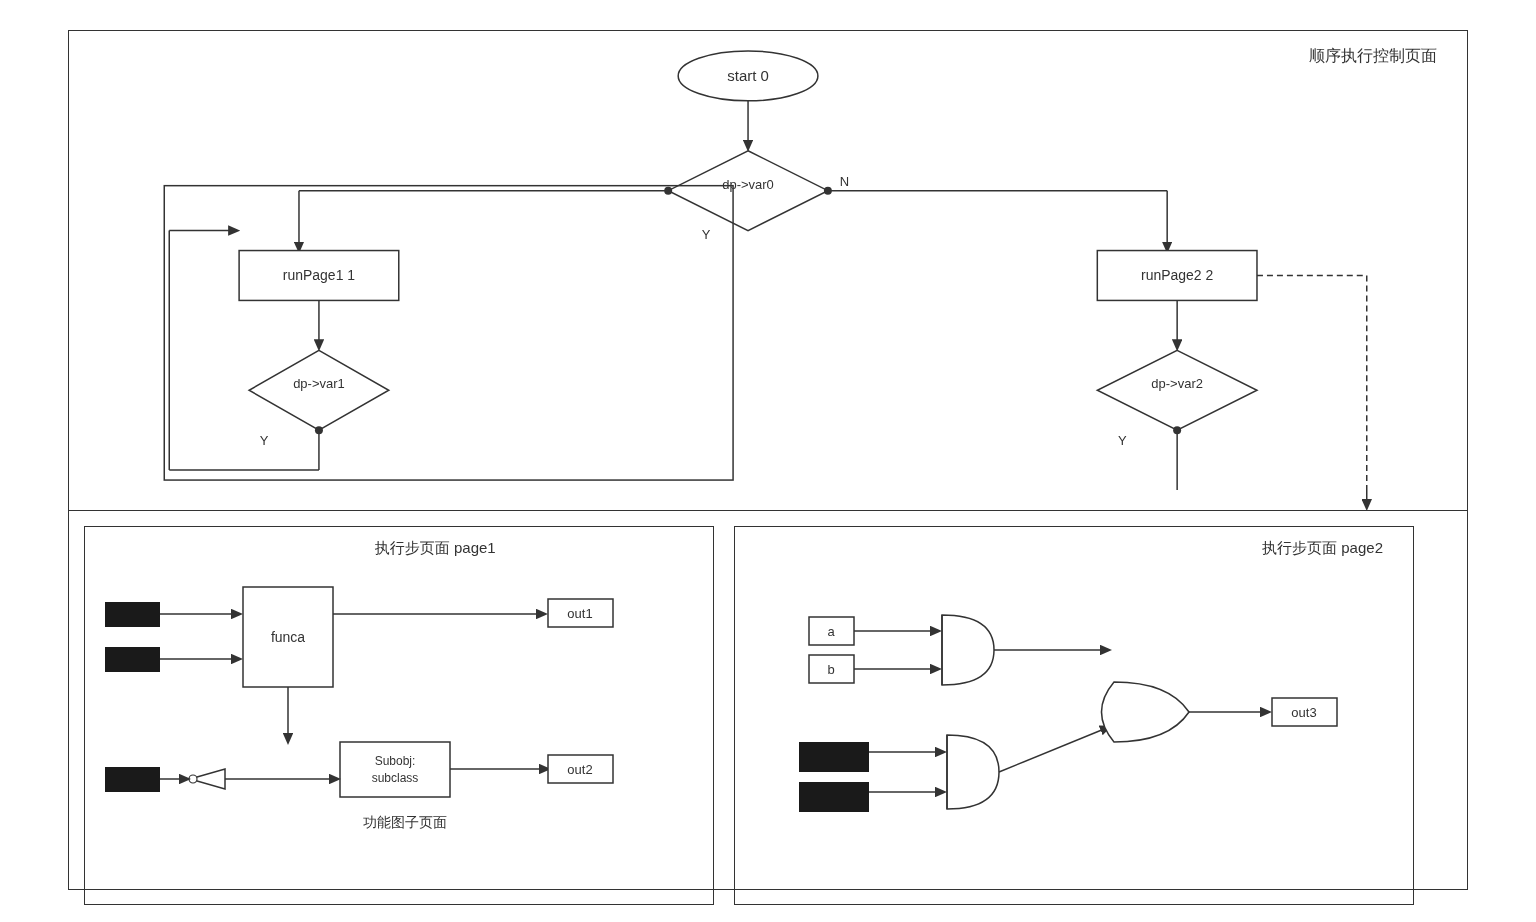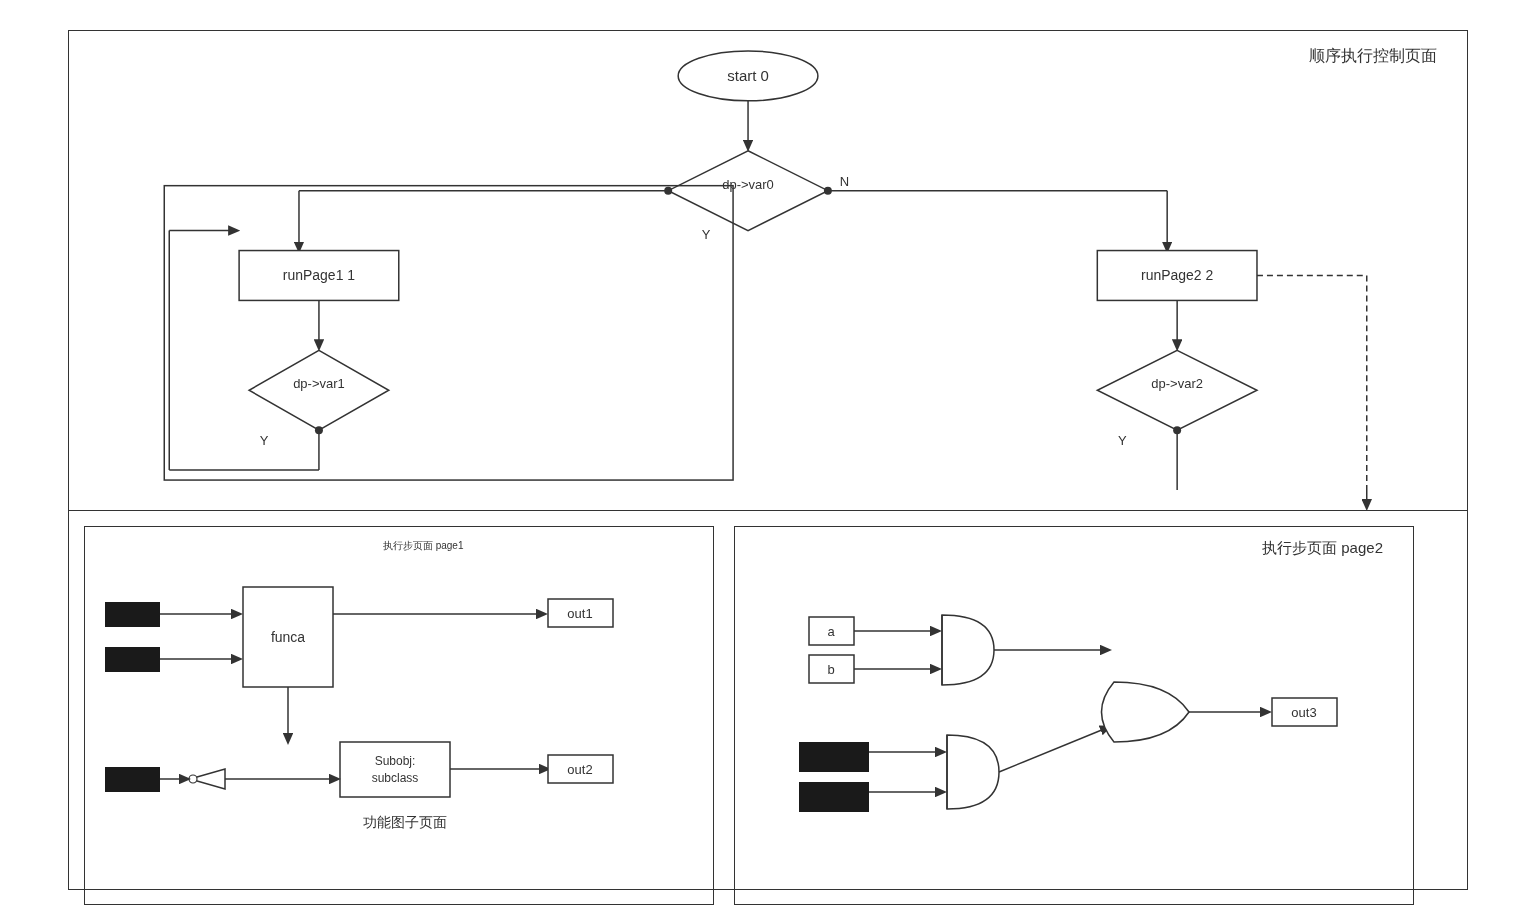--- a/index.html
+++ b/index.html
@@ -62,21 +62,21 @@
     }
     .top-label {
       top: 15px;
       right: 30px;
       text-align: right;
     }
     .bottom-left-label {
       top: 12px;
       left: 50%;
       transform: translateX(-20%);
-      font-size: 10px;
+      font-size: 15px;
     }
     .bottom-right-label {
       top: 12px;
       right: 30px;
       font-size: 15px;
     }
   </style>
 </head>
 <body>
 

